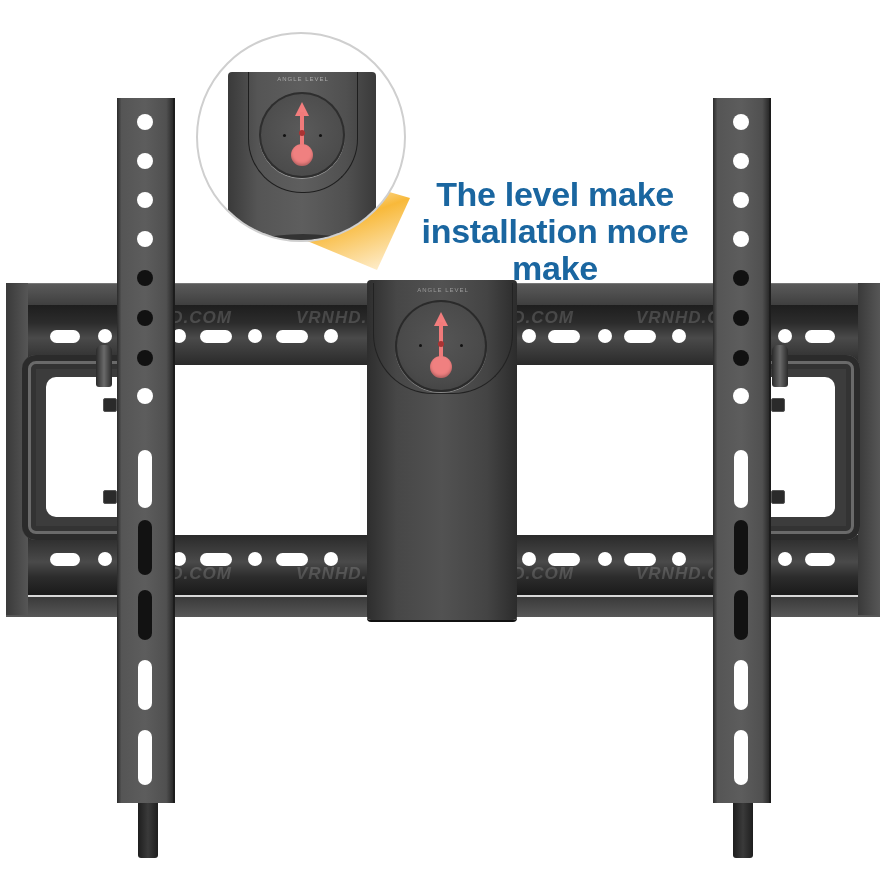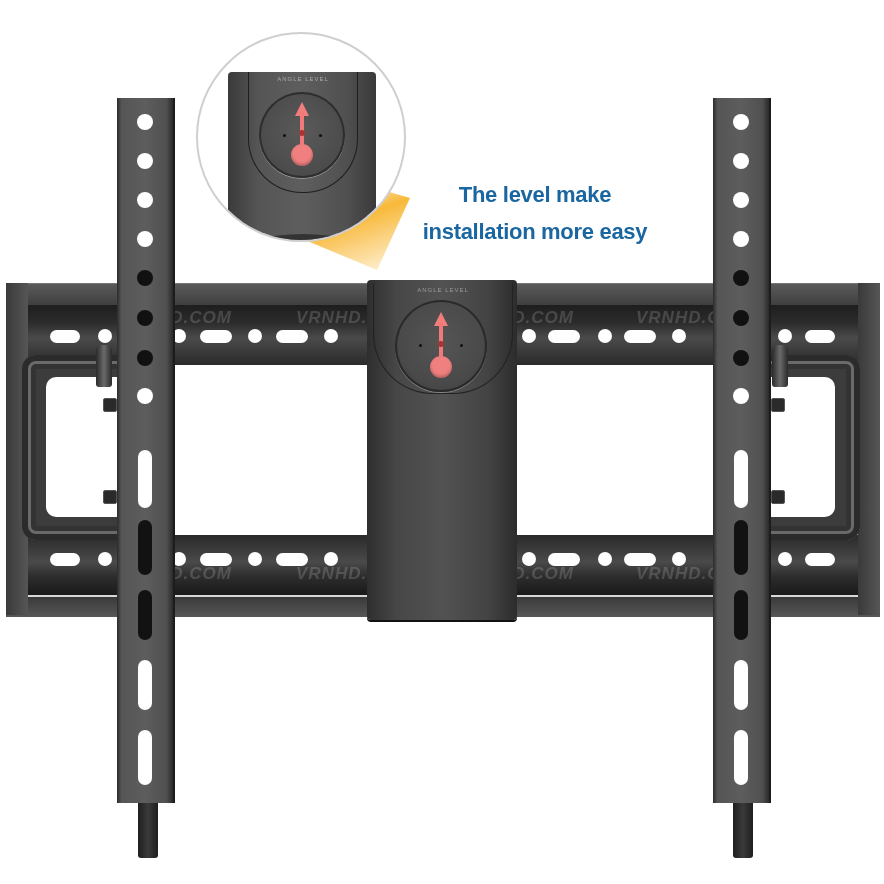--- a/index.html
+++ b/index.html
@@ -64,22 +64,22 @@
     .callout-circle { position: absolute; left: 196px; top: 32px; width: 206px; height: 206px; border-radius: 50%;
       background: #fff; border: 2px solid #cfcfcf; overflow: hidden; }
     .zoom-housing { position: absolute; left: 30px; top: 38px; width: 148px; height: 200px; border-radius: 4px;
       background: linear-gradient(90deg, #3a3a3a 0%, #555 20%, #5e5e5e 50%, #505050 80%, #3a3a3a 100%); }
     .zoom-inner { position: absolute; left: 20px; top: 0; width: 108px; height: 120px; border: 1px solid #1e1e1e; border-top: none; border-radius: 0 0 54px 54px; }
     .zoom-label { position: absolute; left: 0; right: 0; top: 4px; text-align: center; font-size: 6px; color: #aaa; letter-spacing: 1px; }
     .zoom-dial { position: absolute; left: 31px; top: 20px; width: 86px; height: 86px; border-radius: 50%;
       background: radial-gradient(circle at 50% 45%, #5a5a5a 0%, #4b4b4b 70%, #3b3b3b 100%); box-shadow: inset 0 0 0 2px #2e2e2e, 0 1px 0 #999; }
 
     
-    .headline { position: absolute; left: 390px; top: 176px; width: 290px; text-align: center; color: #1a66a0;
-      font-weight: bold; font-size: 22px; line-height: 37px; letter-spacing: -0.3px; }
+    .headline { position: absolute; left: 410px; top: 176px; width: 290px; text-align: center; color: #1a66a0;
+      font-weight: bold; font-size: 34px; line-height: 37px; letter-spacing: -0.3px; }
   </style>
 </head>
 <body>
 
 <div>
   <div class="rail rail-top-lip"></div>
   <div class="rail rail-top-flat"></div>
   <div class="rail rail-bot-flat"></div>
   <div class="rail rail-bot-lip"></div>
   <div class="rail-end" style="left:6px;"></div>
@@ -202,14 +202,14 @@
       <div class="needle-shaft" style="left:41px; top:20px; height:38px;"></div>
       <div class="needle-pivot" style="left:40px; top:38px;"></div>
       <div class="needle-bob" style="left:32px; top:52px;"></div>
     </div>
   </div>
   <div class="abs" style="left:40px; top:200px; width:130px; height:40px; border-radius:50%; background:#333;"></div>
 </div>
 
 <div class="headline">
   <div>The level make</div>
-  <div>installation more easy</div>
+  <div>installation more make</div>
 </div>
 
 </body></html>

